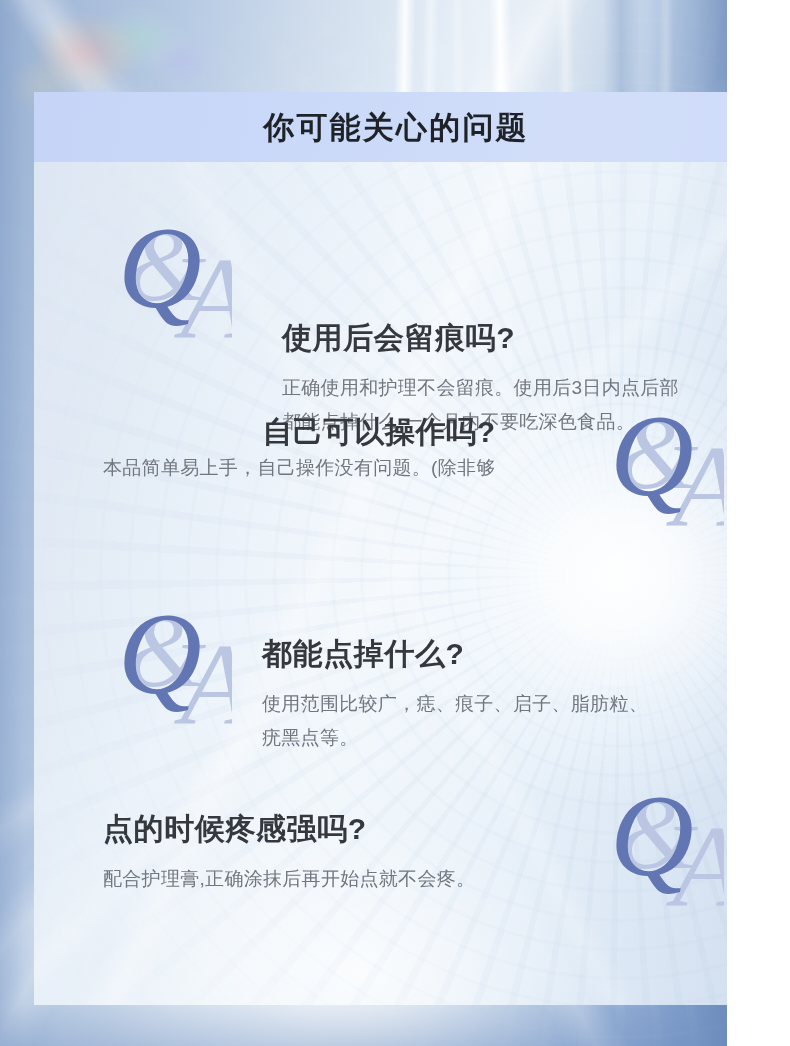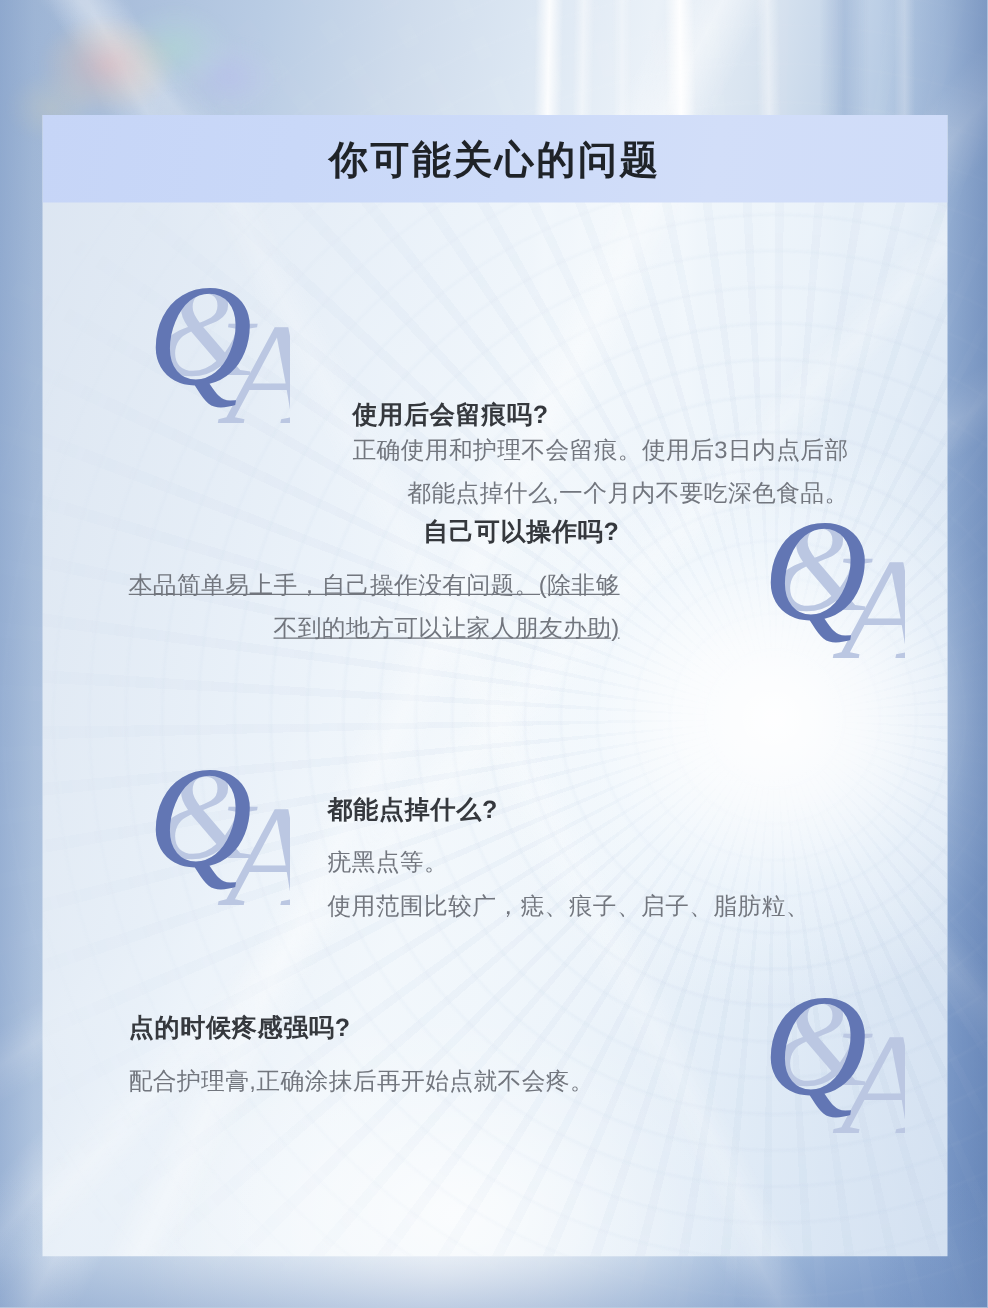--- a/index.html
+++ b/index.html
@@ -6,21 +6,21 @@
     margin: 0;
     padding: 0;
     width: 790px;
     height: 1046px;
     overflow: hidden;
     font-family: "Liberation Sans", "DejaVu Sans", sans-serif;
   }
 
   #stage {
     position: relative;
-    width: 790px;
+    width: 727px;
     height: 1046px;
     overflow: hidden;
     background: #8fa9cc;
   }
 
   
   .bg-layer { position: absolute; inset: 0; pointer-events: none; }
 
   .bg-base {
     background:
@@ -223,21 +223,21 @@
     position: absolute;
     width: 120px;
     height: 145px;
     pointer-events: none;
   }
   .qa-mark svg { display: block; width: 120px; height: 145px; }
 
   
   .qa-block { position: absolute; }
   .qa-question {
-    font-size: 20px;
+    font-size: 30px;
     font-weight: 700;
     color: #35383d;
     line-height: 1.22;
     letter-spacing: 0.6px;
     white-space: nowrap;
   }
   .qa-answer {
     font-size: 19px;
     font-weight: 400;
     color: #72767e;
@@ -275,53 +275,52 @@
 
     <div class="qa-mark" style="left:78px; top:122px;">
       <svg viewBox="0 0 120 145" xmlns="http://www.w3.org/2000/svg" aria-hidden="true">
         <text x="54" y="86" text-anchor="middle" font-family="'Liberation Serif','DejaVu Serif',serif" font-size="104" font-style="italic" fill="#bbc7e2">&amp;</text>
         <text x="104" y="124" text-anchor="middle" font-family="'Liberation Serif','DejaVu Serif',serif" font-size="116" font-style="italic" fill="#bbc7e2">A</text>
         <text x="48" y="93" text-anchor="middle" font-family="'Liberation Serif','DejaVu Serif',serif" font-size="116" font-style="italic" fill="#6276b4">Q</text>
       </svg>
     </div>
     <div class="qa-block" style="left:248px; top:228px;">
       <div class="qa-question">使用后会留痕吗?</div>
-      <div class="qa-answer" style="text-align:right;">
+      <div class="qa-answer" style="margin-top:14px;">
         <div>正确使用和护理不会留痕。使用后3日内点后部</div>
         <div>都能点掉什么,一个月内不要吃深色食品。</div>
       </div>
     </div>
 
     <div class="qa-mark" style="left:570px; top:310px;">
       <svg viewBox="0 0 120 145" xmlns="http://www.w3.org/2000/svg" aria-hidden="true">
         <text x="54" y="86" text-anchor="middle" font-family="'Liberation Serif','DejaVu Serif',serif" font-size="104" font-style="italic" fill="#bbc7e2">&amp;</text>
         <text x="104" y="124" text-anchor="middle" font-family="'Liberation Serif','DejaVu Serif',serif" font-size="116" font-style="italic" fill="#bbc7e2">A</text>
         <text x="48" y="93" text-anchor="middle" font-family="'Liberation Serif','DejaVu Serif',serif" font-size="116" font-style="italic" fill="#6276b4">Q</text>
       </svg>
     </div>
     <div class="qa-block" style="left:69px; top:322px;text-align:right;">
       <div class="qa-question">自己可以操作吗?</div>
-      <div class="qa-answer" style="margin-top:14px;text-decoration:underline;">
+      <div class="qa-answer" style="">
         <div>本品简单易上手，自己操作没有问题。(除非够</div>
-        <div>不到的地方可以让家人朋友办助)</div>
       </div>
     </div>
 
     <div class="qa-mark" style="left:78px; top:508px;">
       <svg viewBox="0 0 120 145" xmlns="http://www.w3.org/2000/svg" aria-hidden="true">
         <text x="54" y="86" text-anchor="middle" font-family="'Liberation Serif','DejaVu Serif',serif" font-size="104" font-style="italic" fill="#bbc7e2">&amp;</text>
         <text x="104" y="124" text-anchor="middle" font-family="'Liberation Serif','DejaVu Serif',serif" font-size="116" font-style="italic" fill="#bbc7e2">A</text>
         <text x="48" y="93" text-anchor="middle" font-family="'Liberation Serif','DejaVu Serif',serif" font-size="116" font-style="italic" fill="#6276b4">Q</text>
       </svg>
     </div>
     <div class="qa-block" style="left:228px; top:544px;">
       <div class="qa-question">都能点掉什么?</div>
       <div class="qa-answer" style="margin-top:14px;">
+        <div>使用范围比较广，痣、痕子、启子、脂肪粒、</div>
         <div>疣黑点等。</div>
-        <div>使用范围比较广，痣、痕子、启子、脂肪粒、</div>
       </div>
     </div>
 
     <div class="qa-mark" style="left:570px; top:690px;">
       <svg viewBox="0 0 120 145" xmlns="http://www.w3.org/2000/svg" aria-hidden="true">
         <text x="54" y="86" text-anchor="middle" font-family="'Liberation Serif','DejaVu Serif',serif" font-size="104" font-style="italic" fill="#bbc7e2">&amp;</text>
         <text x="104" y="124" text-anchor="middle" font-family="'Liberation Serif','DejaVu Serif',serif" font-size="116" font-style="italic" fill="#bbc7e2">A</text>
         <text x="48" y="93" text-anchor="middle" font-family="'Liberation Serif','DejaVu Serif',serif" font-size="116" font-style="italic" fill="#6276b4">Q</text>
       </svg>
     </div>

